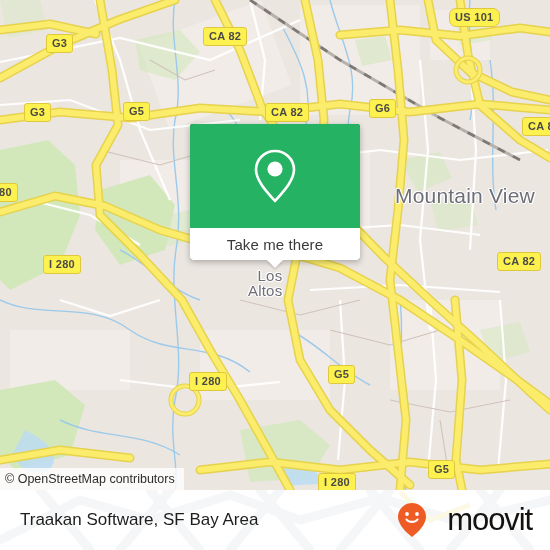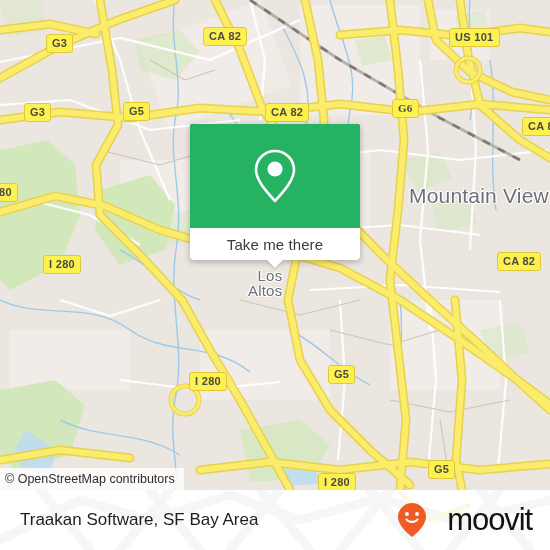--- a/index.html
+++ b/index.html
@@ -37,21 +37,21 @@
     color: #6e6e78;
     font-weight: normal;
     letter-spacing: 0.2px;
     white-space: nowrap;
     text-shadow:
        1.2px 0 0 rgba(255,255,255,.85), -1.2px 0 0 rgba(255,255,255,.85),
        0 1.2px 0 rgba(255,255,255,.85), 0 -1.2px 0 rgba(255,255,255,.85),
        1px 1px 0 rgba(255,255,255,.85), -1px -1px 0 rgba(255,255,255,.85);
     pointer-events: none;
   }
-  .place-mv   { font-size: 21px; left: 409px; top: 184px; }
+  .place-mv   { font-size: 21px; left: 395px; top: 184px; }
   .place-la   { font-size: 15px; left: 248px; top: 240px; text-align: right; line-height: 15px; margin-top: 28px; }
 
   
   .shield {
     position: absolute;
     background: #fdf14f;
     border: 1.6px solid #e0c83c;
     border-radius: 3px;
     color: #4a4a46;
     font-size: 11px;
@@ -305,25 +305,25 @@
     <div class="place-label place-mv">Mountain View</div>
 
     <div class="place-label place-la">
       <div>Los</div>
       <div>Altos</div>
     </div>
 
     <div id="shield-host">
         <div class="shield" style="left: 46px; top: 34px;">G3</div>
         <div class="shield" style="left: 203px; top: 27px;">CA 82</div>
-        <div class="shield" style="left: 449px; top: 28px;">US 101</div>
+        <div class="shield" style="left: 449px; top: 8px; border-radius: 7px;">US 101</div>
         <div class="shield" style="left: 24px; top: 103px;">G3</div>
         <div class="shield" style="left: 123px; top: 102px;">G5</div>
         <div class="shield" style="left: 265px; top: 103px;">CA 82</div>
-        <div class="shield" style="left: 392px; top: 99px; font-family: Liberation Serif, serif;">G6</div>
+        <div class="shield" style="left: 369px; top: 99px;">G6</div>
         <div class="shield" style="left: 522px; top: 117px;">CA 8</div>
         <div class="shield" style="left: -7px; top: 183px;">80</div>
         <div class="shield" style="left: 43px; top: 255px;">I 280</div>
         <div class="shield" style="left: 497px; top: 252px;">CA 82</div>
         <div class="shield" style="left: 328px; top: 365px;">G5</div>
         <div class="shield" style="left: 189px; top: 372px;">I 280</div>
         <div class="shield" style="left: 428px; top: 460px;">G5</div>
         <div class="shield" style="left: 318px; top: 473px;">I 280</div>
       </div>
 

